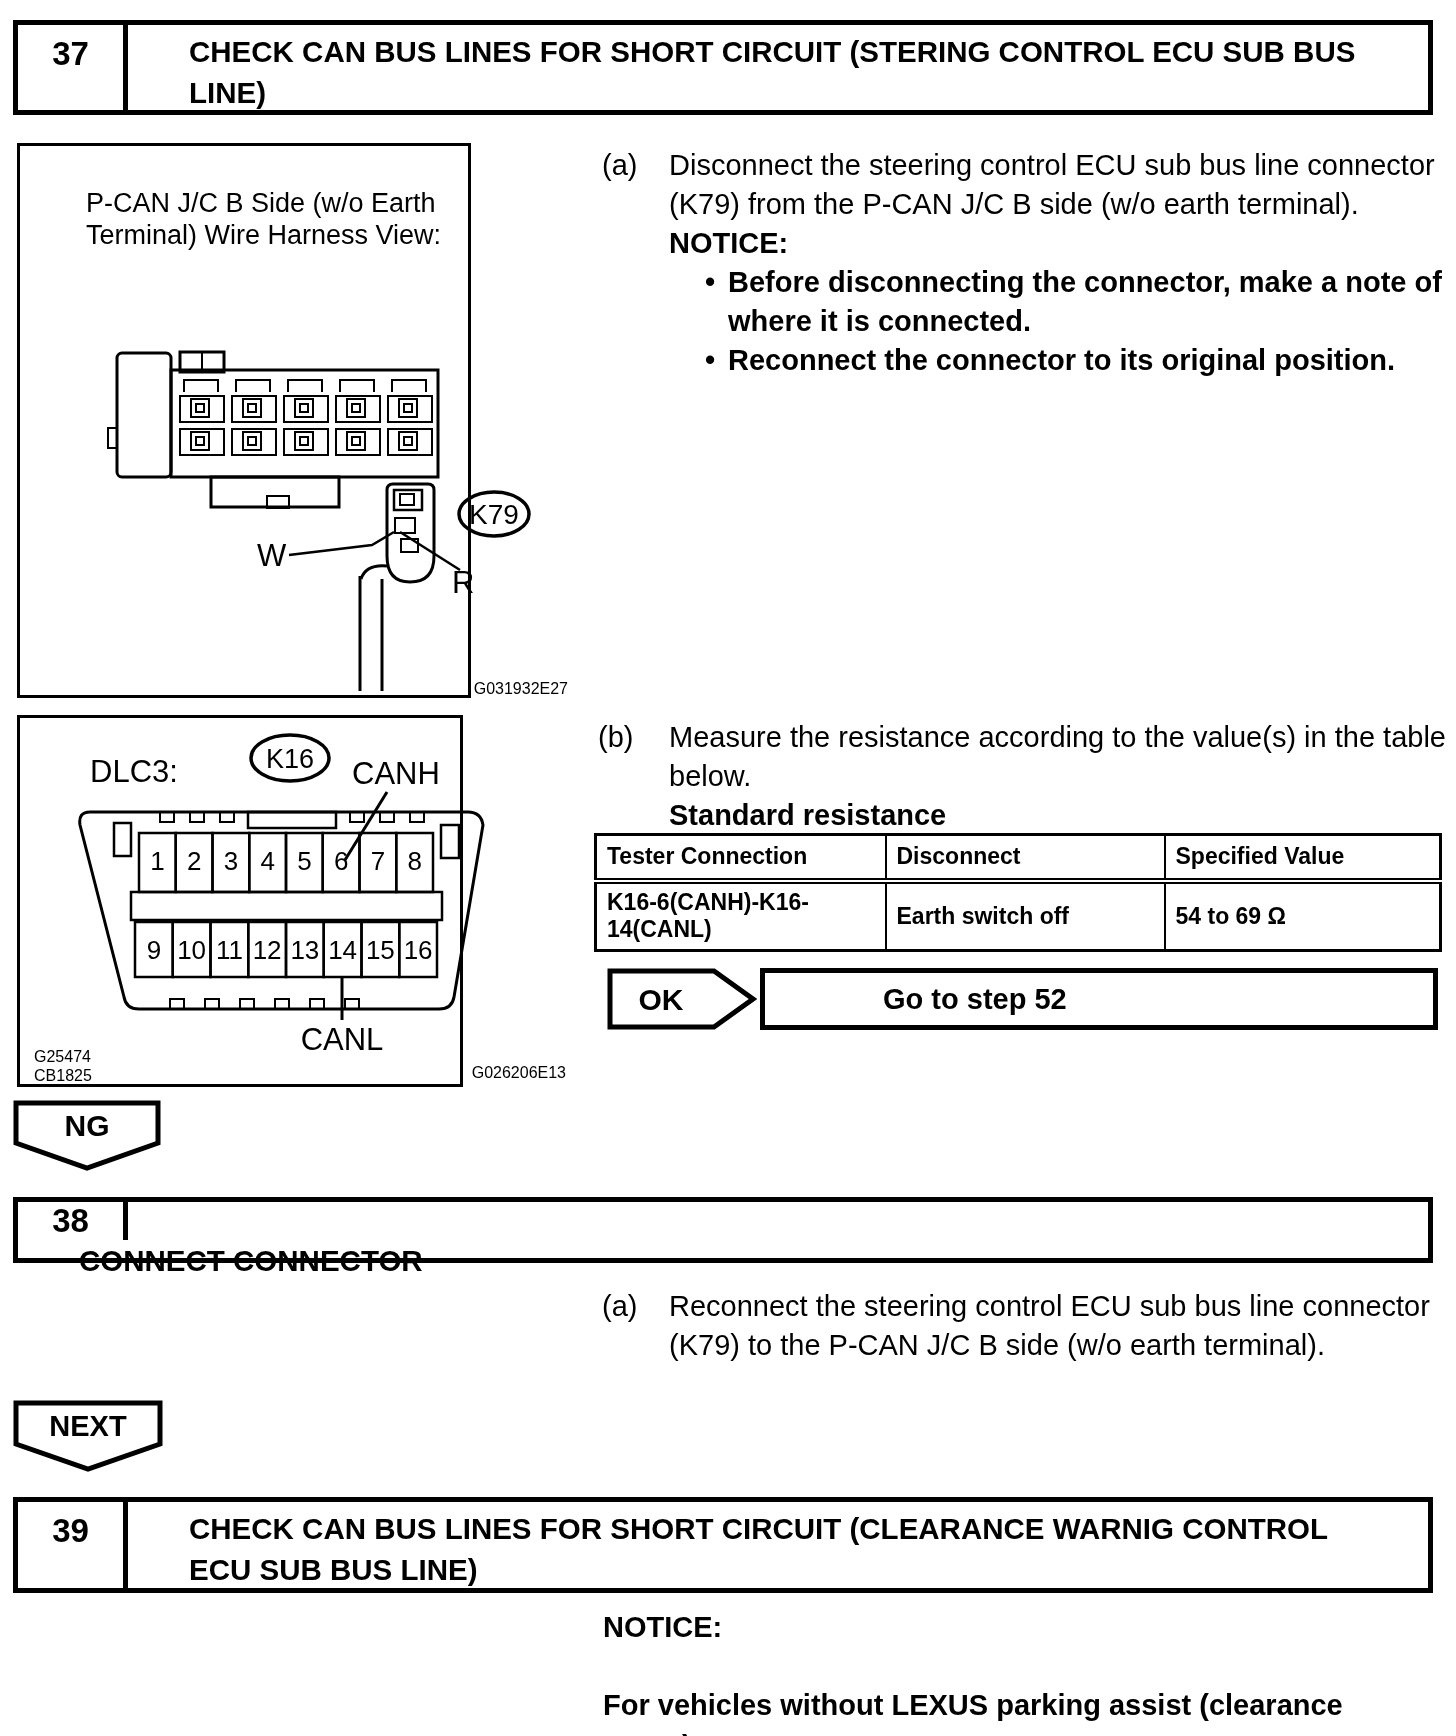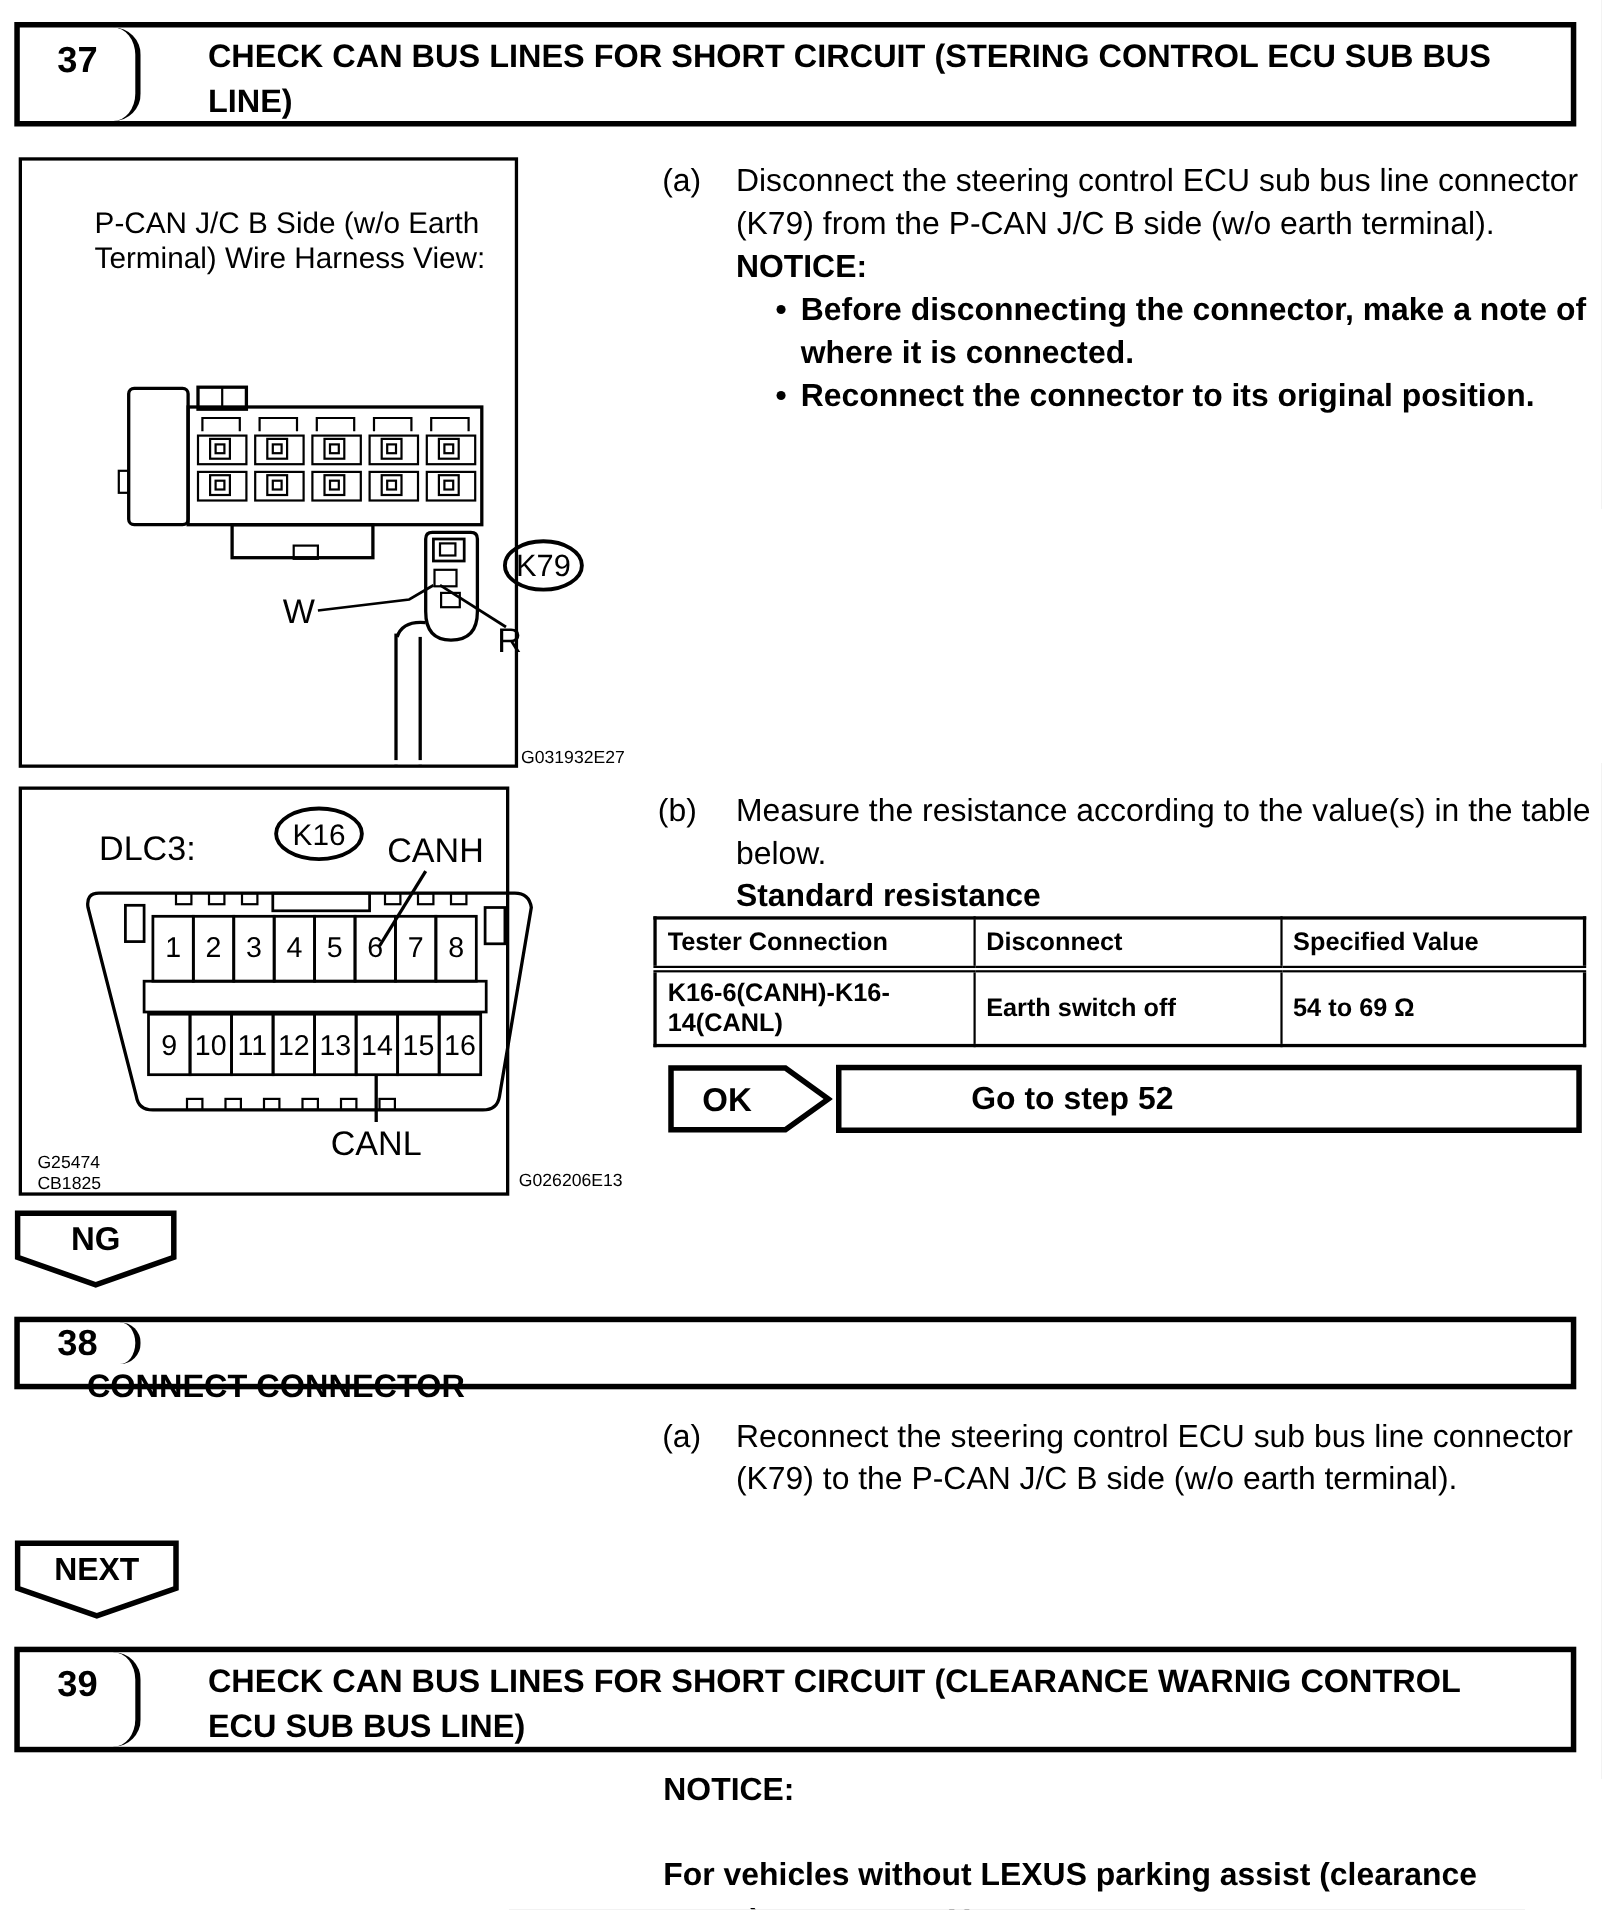--- a/index.html
+++ b/index.html
@@ -4,21 +4,21 @@
 <style>
   html,body{margin:0;padding:0;background:#e8e8e8;}
   .page{
     position:relative;width:1456px;height:1736px;background:#ffffff;
     font-family:"Liberation Sans",sans-serif;color:#000;overflow:hidden;margin:0 auto;
   }
   
   .step-bar{position:absolute;left:13px;width:1420px;border:5px solid #000;
     display:flex;box-sizing:border-box;background:#fff;}
   .step-num{width:110px;border-right:5px solid #000;font-weight:bold;font-size:33px;
-    display:flex;justify-content:center;align-items:flex-start;padding-top:10px;box-sizing:border-box;border-radius:25px;}
+    display:flex;justify-content:center;align-items:flex-start;padding-top:10px;box-sizing:border-box;}
   .step-title{font-weight:bold;font-size:29.5px;line-height:41px;padding:6px 14px 0 13px;
     max-width:1215px;box-sizing:border-box;margin-left:48px;}
   .step-bar.single .step-num{align-items:center;padding-top:0;}
   .step-bar.single .step-title{display:flex;align-items:center;padding-top:0;}
   
   .fig-box{position:absolute;border:3px solid #000;box-sizing:border-box;background:#fff;}
   .fig-box svg{position:absolute;left:0;top:0;}
   .fig-box svg text{font-family:"Liberation Sans",sans-serif;fill:#000;}
   .outline{fill:none;stroke:#000;}
   

